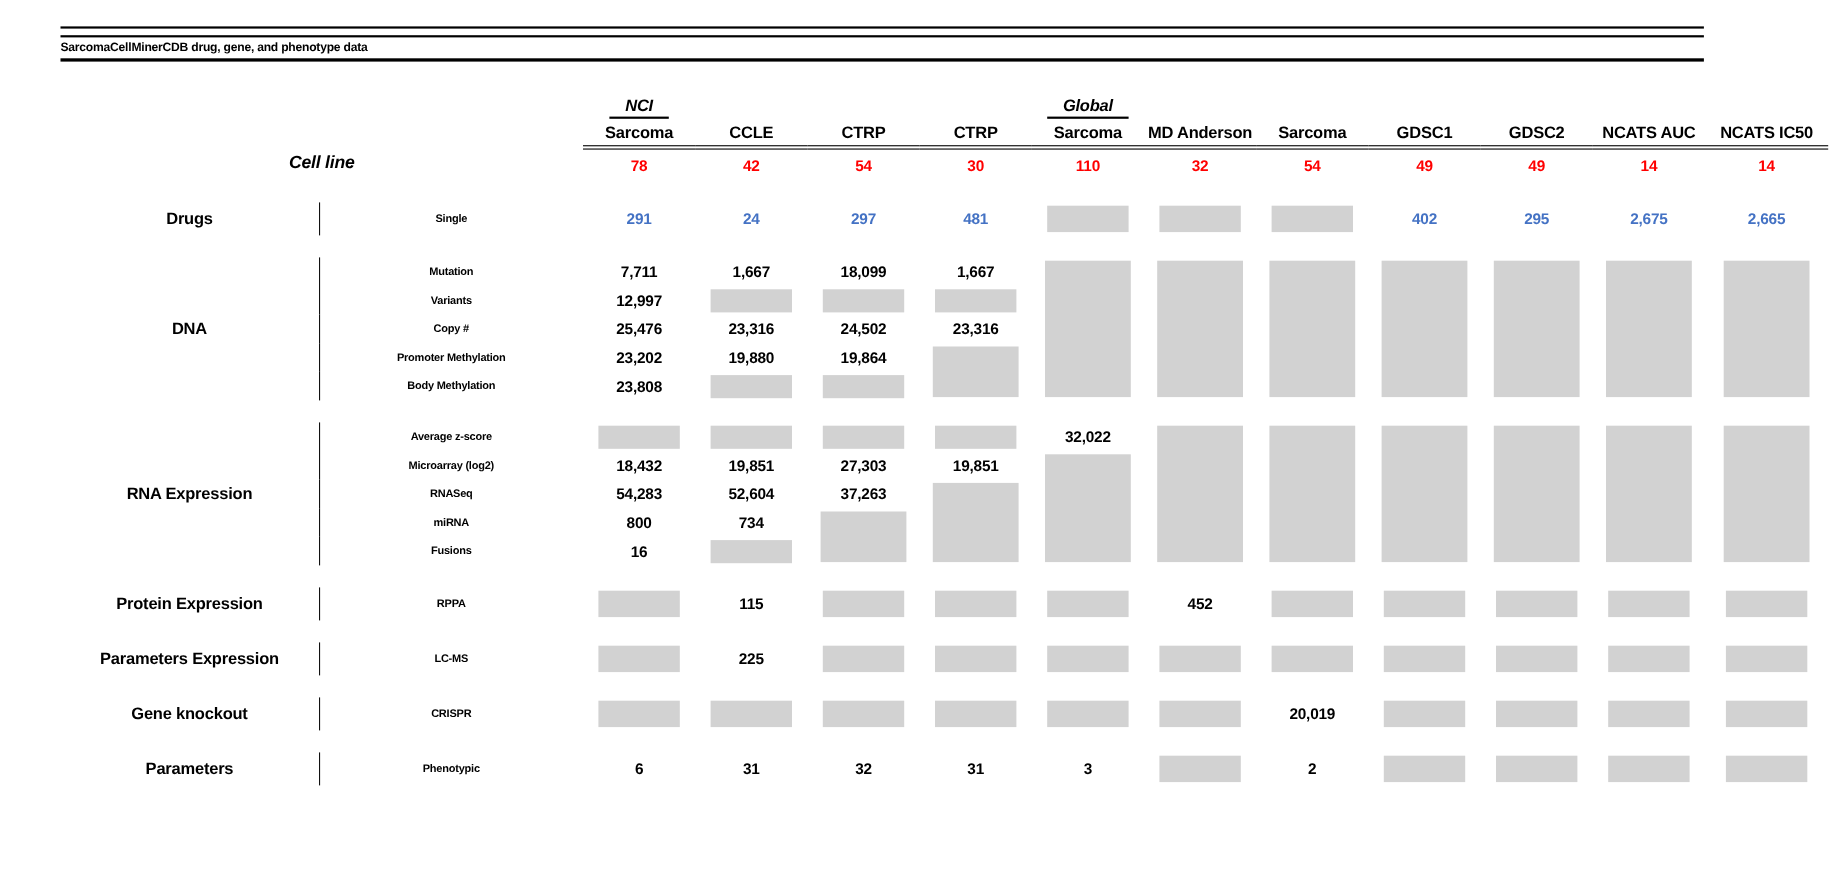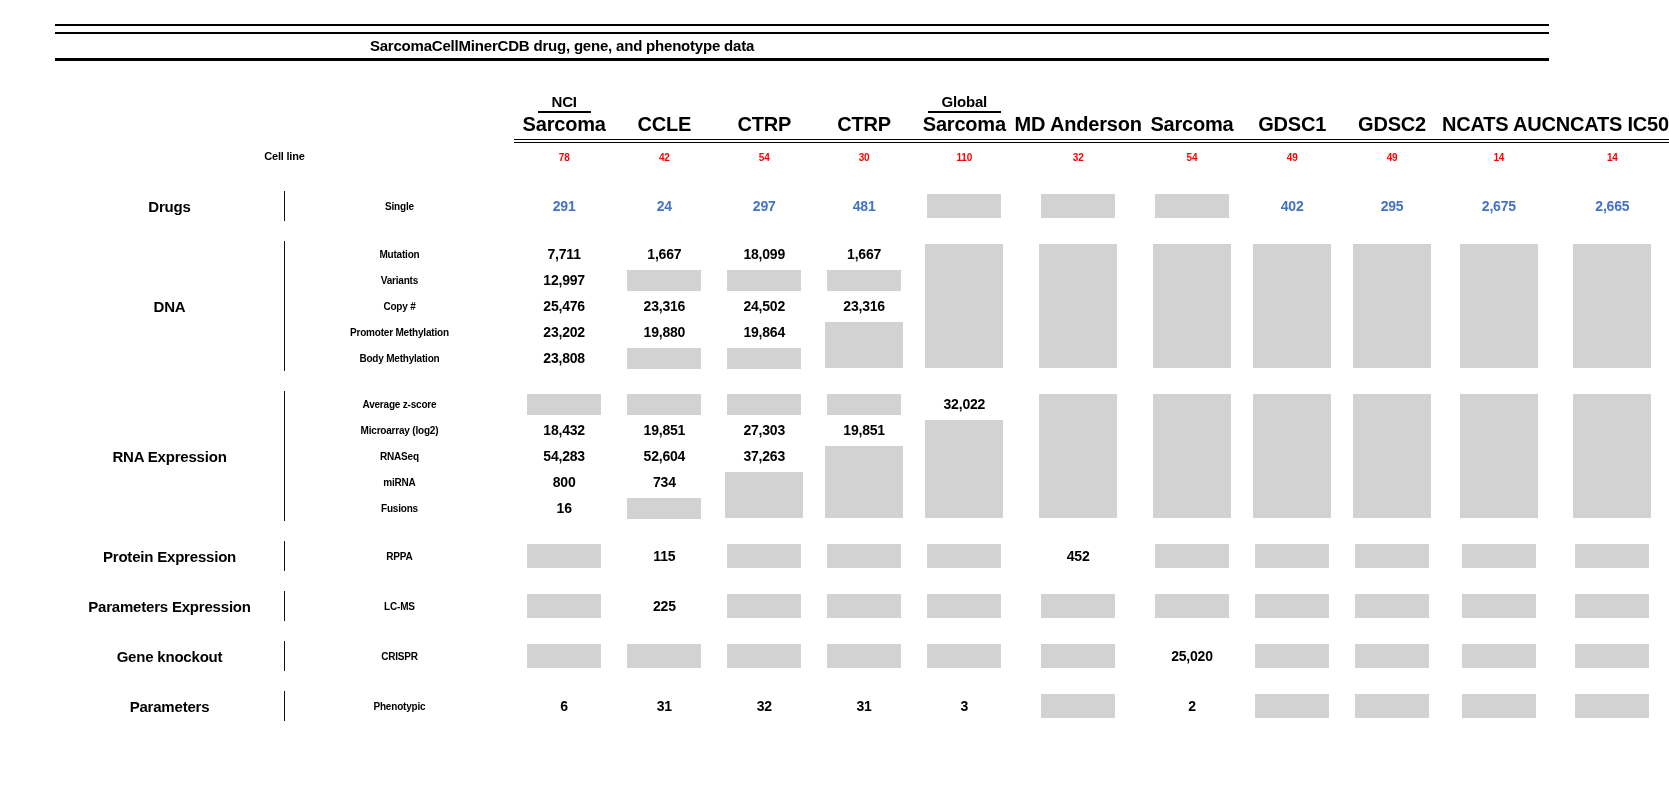--- a/index.html
+++ b/index.html
@@ -6,36 +6,36 @@
   body{
     width:1669px;height:800px;overflow:hidden;
     font-family:"Liberation Sans","DejaVu Sans",sans-serif;
     font-weight:bold;color:#000;
     -webkit-font-smoothing:antialiased;
   }
   .fig{padding-top:24px;}
   
   .top-rule{margin:0 120px 0 55px;border-top:2px solid #000;height:6px;}
   .title-band{margin:0 120px 0 55px;border-top:2px solid #000;border-bottom:3px solid #000;padding:3px 0 4px 0;}
-  .fig-title{text-align:center;margin-right:480px;font-size:15px;letter-spacing:-0.2px;}
+  .fig-title{text-align:left;margin-right:480px;font-size:11px;letter-spacing:-0.2px;}
   
   table.matrix{
     table-layout:fixed;border-collapse:collapse;margin:26px 0 0 55px;
     font-size:14px;letter-spacing:-0.2px;
   }
   td{padding:0;text-align:center;vertical-align:middle;white-space:nowrap;overflow:visible;}
   tr.hdr-top{height:26px;}
-  tr.hdr-top td{vertical-align:bottom;font-size:15px;}
+  tr.hdr-top td{vertical-align:bottom;font-size:15px;font-style:italic;}
   .u{display:inline-block;border-bottom:2px solid #000;padding:0 14px 1px 14px;}
   tr.hdr-main{height:26px;}
-  tr.hdr-main td{vertical-align:bottom;font-size:20px;padding-bottom:3px;}
+  tr.hdr-main td{vertical-align:bottom;font-size:15px;padding-bottom:3px;}
   tr.hdr-main td.colhead{border-bottom:4px double #000;}
   tr.cellline{height:30px;}
-  tr.cellline td.cl-label{font-size:11px;}
-  tr.cellline td.val{color:var(--c-red,#ff0000);font-size:10px;}
+  tr.cellline td.cl-label{font-size:16px;font-style:italic;}
+  tr.cellline td.val{color:var(--c-red,#ff0000);font-size:14px;}
   tr.sp{height:20px;}
   tr.data-row{height:26px;}
   tr.data-row.single{height:30px;}
   td.cat{border-right:1.5px solid #111;font-size:15px;}
   td.sub{font-size:10px;}
   td.val{font-size:14px;}
   td.val.blue{color:var(--c-blue,#4472c4);}
   td.gcell{position:relative;}
   .gbox{width:74px;height:21px;margin:0 auto;background:var(--c-gray,#d2d2d2);}
   tr.single .gbox{height:24px;}
@@ -366,21 +366,21 @@
           </td>
           <td class="gcell" rowspan="1">
             <div class="gbox"></div>
           </td>
           <td class="gcell" rowspan="1">
             <div class="gbox"></div>
           </td>
           <td class="gcell" rowspan="1">
             <div class="gbox"></div>
           </td>
-          <td class="val"><span>25,020</span></td>
+          <td class="val"><span>20,019</span></td>
           <td class="gcell" rowspan="1">
             <div class="gbox"></div>
           </td>
           <td class="gcell" rowspan="1">
             <div class="gbox"></div>
           </td>
           <td class="gcell" rowspan="1">
             <div class="gbox"></div>
           </td>
           <td class="gcell" rowspan="1">

